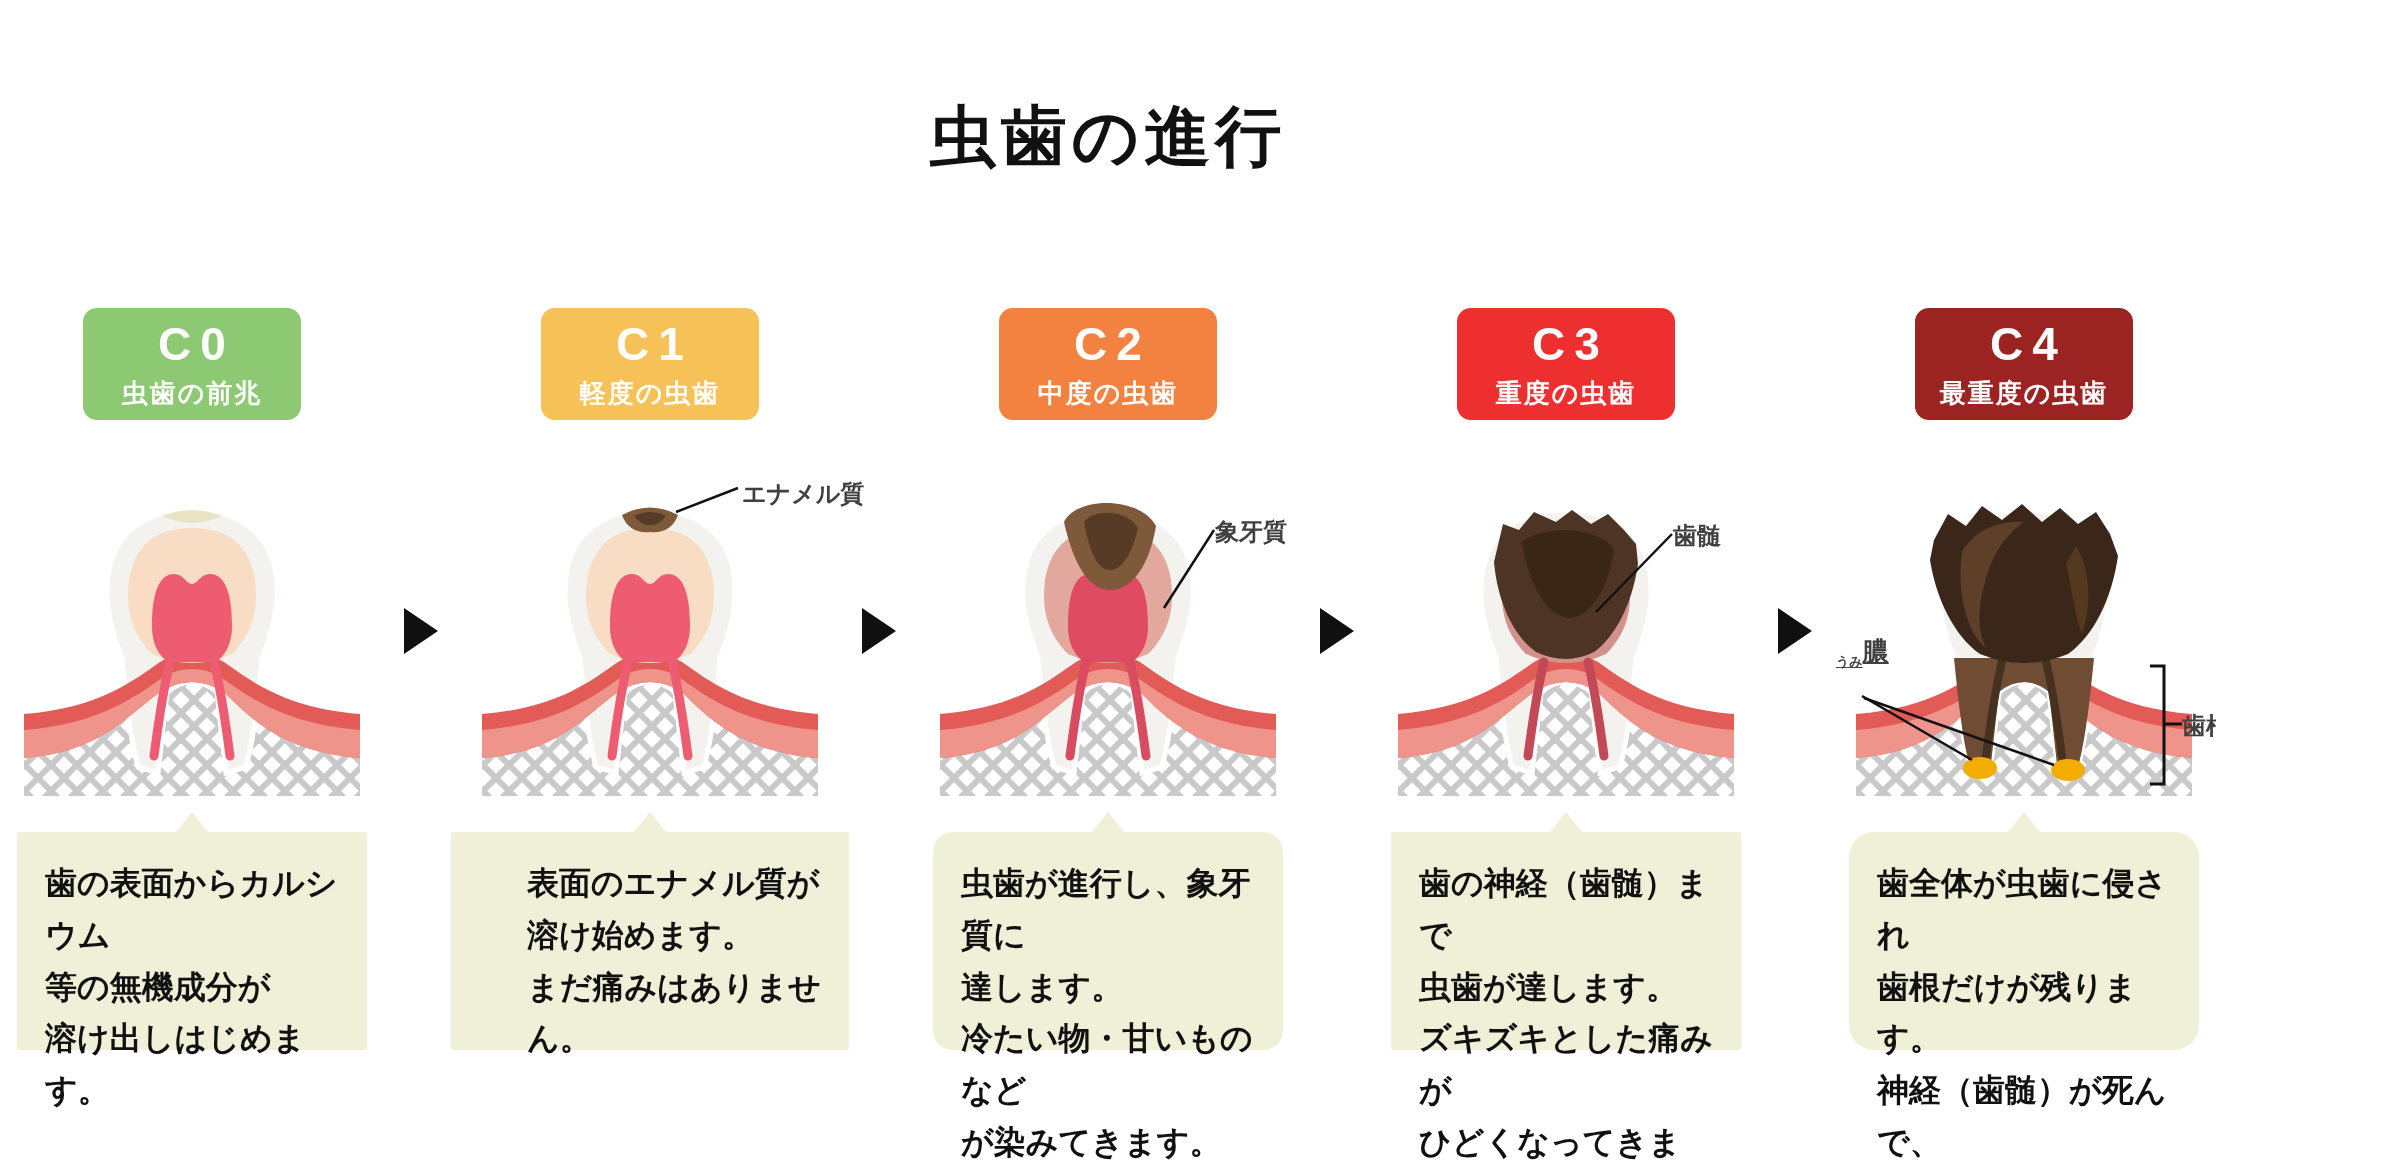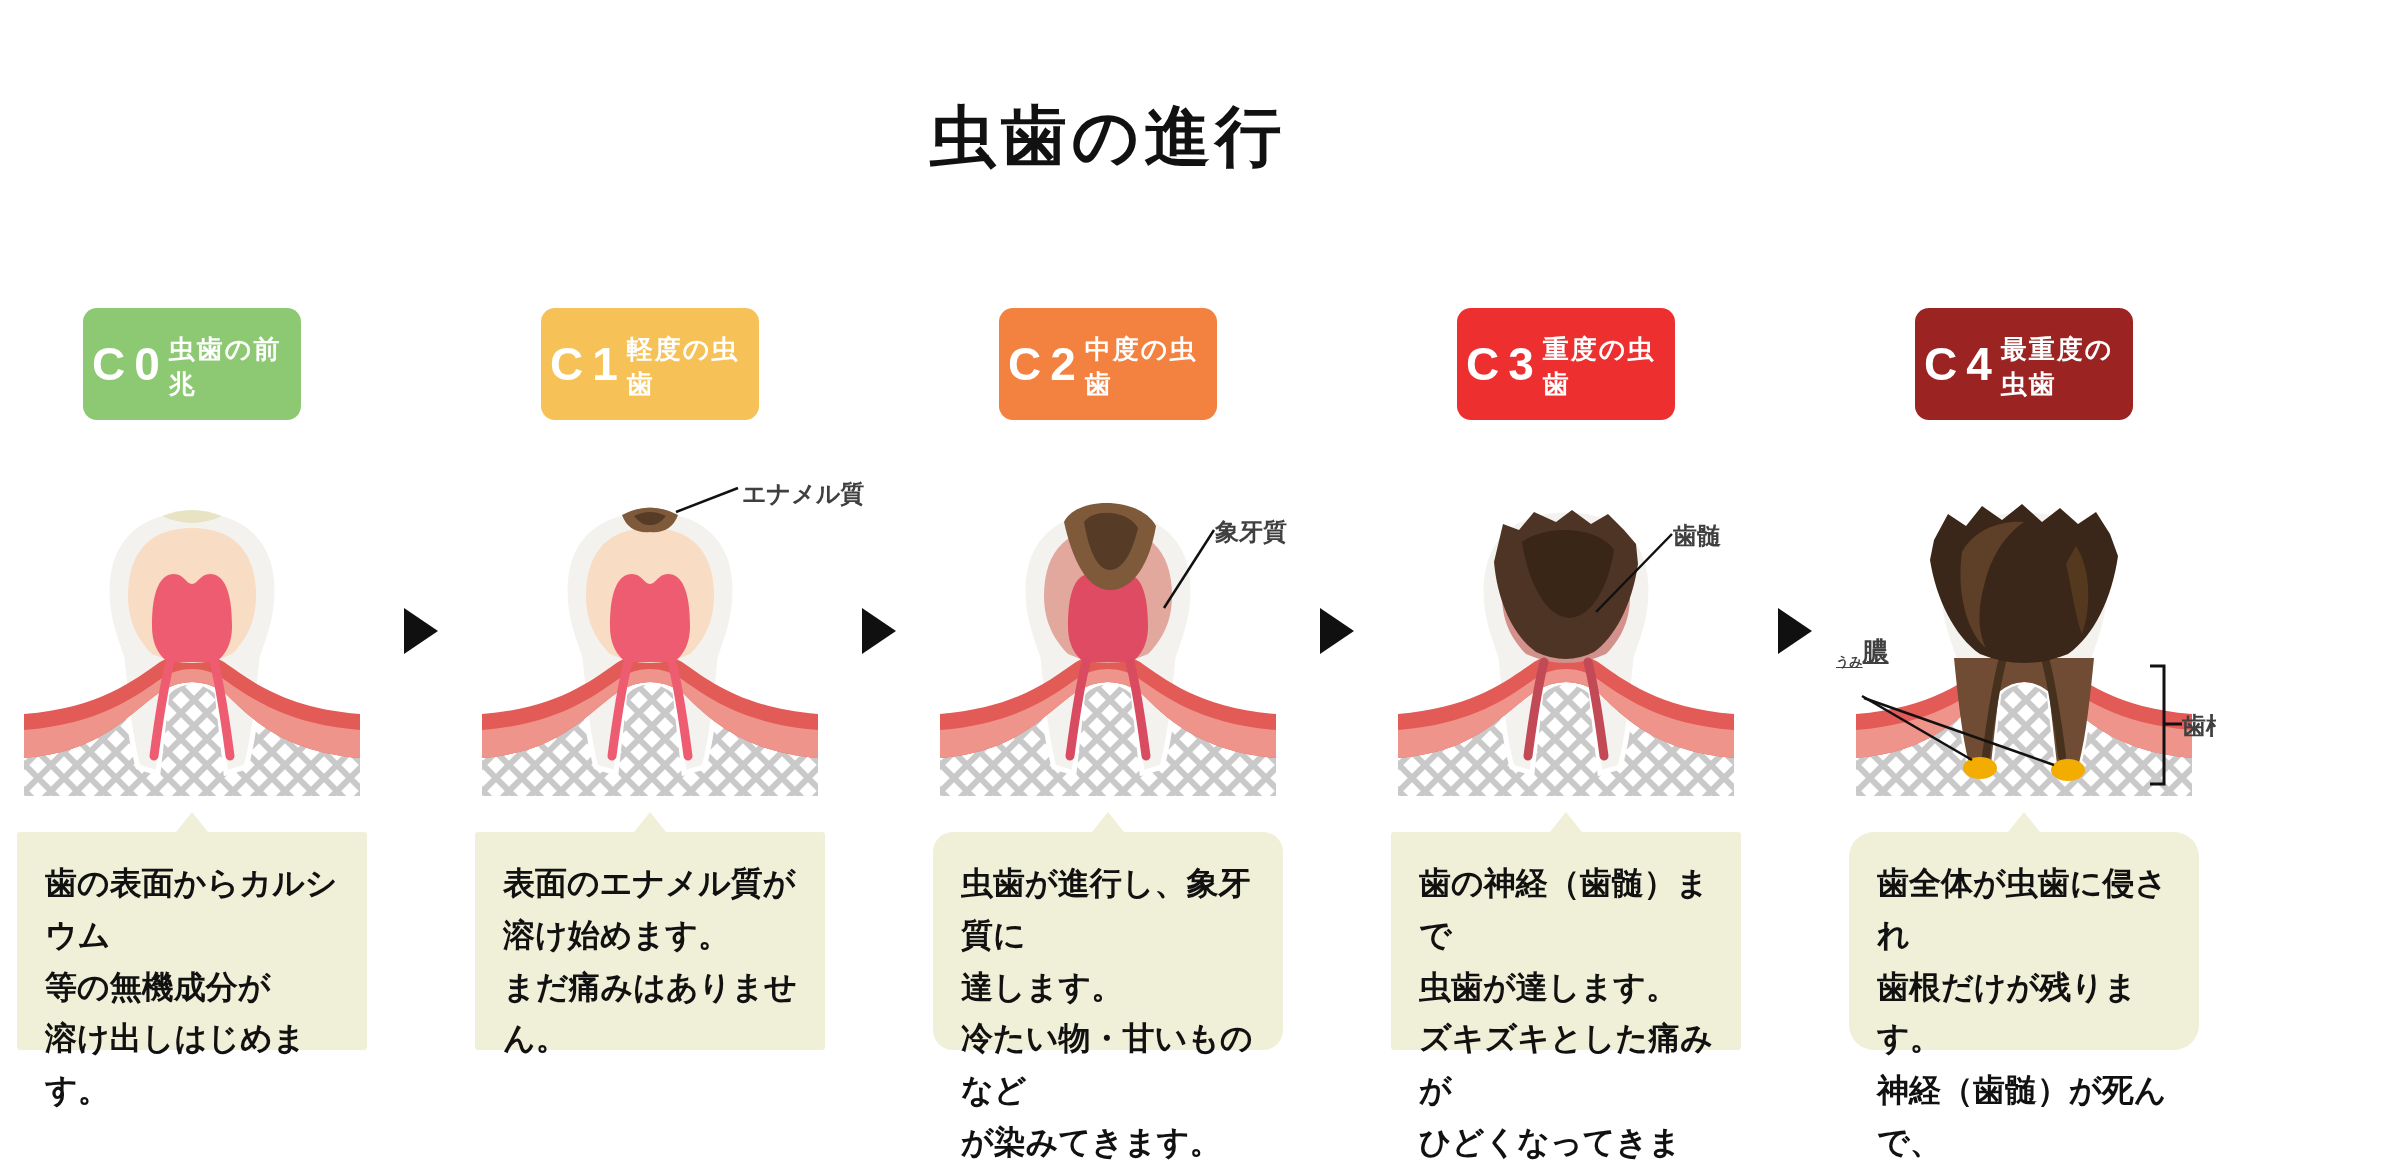--- a/index.html
+++ b/index.html
@@ -8,21 +8,21 @@
     font-family:"Liberation Sans","DejaVu Sans",sans-serif;color:#111;
   }
   .title{
     padding-top:92px;text-align:center;font-size:66px;font-weight:700;letter-spacing:5px;
   }
   .row{
     display:flex;justify-content:center;align-items:flex-start;margin-top:126px;
   }
   .stage{width:380px;display:flex;flex-direction:column;align-items:center;}
   .badge{
-    width:218px;height:112px;border-radius:14px;display:flex;flex-direction:row;
+    width:218px;height:112px;border-radius:14px;display:flex;flex-direction:column;
     align-items:center;justify-content:center;color:#ffffff;
   }
   .badge-code{font-size:46px;font-weight:700;letter-spacing:9px;padding-left:9px;}
   .badge-name{font-size:26px;font-weight:700;letter-spacing:2px;margin-top:5px;}
   .tooth-wrap{position:relative;width:380px;height:336px;margin-top:46px;}
   .tooth-svg{position:absolute;left:10px;top:0;}
   .tooth-svg svg{display:block;}
   .anno{position:absolute;font-size:24px;font-weight:700;color:#404040;white-space:nowrap;}
   .anno-c1{left:282px;top:12px;}
   .anno-c2{left:297px;top:50px;}
@@ -116,21 +116,21 @@
               <path d="M140,160 C140,125 148,108 162,108 C172,108 174,118 180,118 C186,118 188,108 198,108 C212,108 220,125 220,160 C220,180 212,190 204,196 L156,196 C148,190 140,180 140,160 Z" fill="#ee5c72"></path>
               <path d="M158,196 C152,220 147,252 142,290" stroke="#ee5c72" stroke-width="9" fill="none" stroke-linecap="round"></path>
               <path d="M202,196 C208,220 213,252 218,290" stroke="#ee5c72" stroke-width="9" fill="none" stroke-linecap="round"></path>
               <path d="M152,49 Q180,34 208,49 Q201,68 180,66 Q159,68 152,49 Z" fill="#7e5a3a"></path>
               <path d="M164,50 Q180,42 196,50 Q188,60 180,59 Q172,60 164,50 Z" fill="#563c27"></path>
               <path d="M206,46 L268,22" stroke="#111" stroke-width="2.5" fill="none"></path>
             </svg>
           </div>
         <div class="anno anno-c1">エナメル質</div>
       </div>
-      <div class="desc" style="background: rgb(240, 239, 216);">
+      <div class="desc" style="background: rgb(240, 239, 216); padding-left: 48px;">
         <div class="desc-text">表面のエナメル質が
 溶け始めます。
 まだ痛みはありません。</div>
       </div>
     </div>
 
     <div class="arrowcell">
       <div class="tri" style="border-left-color: rgb(16, 16, 16);"></div>
     </div>
 

